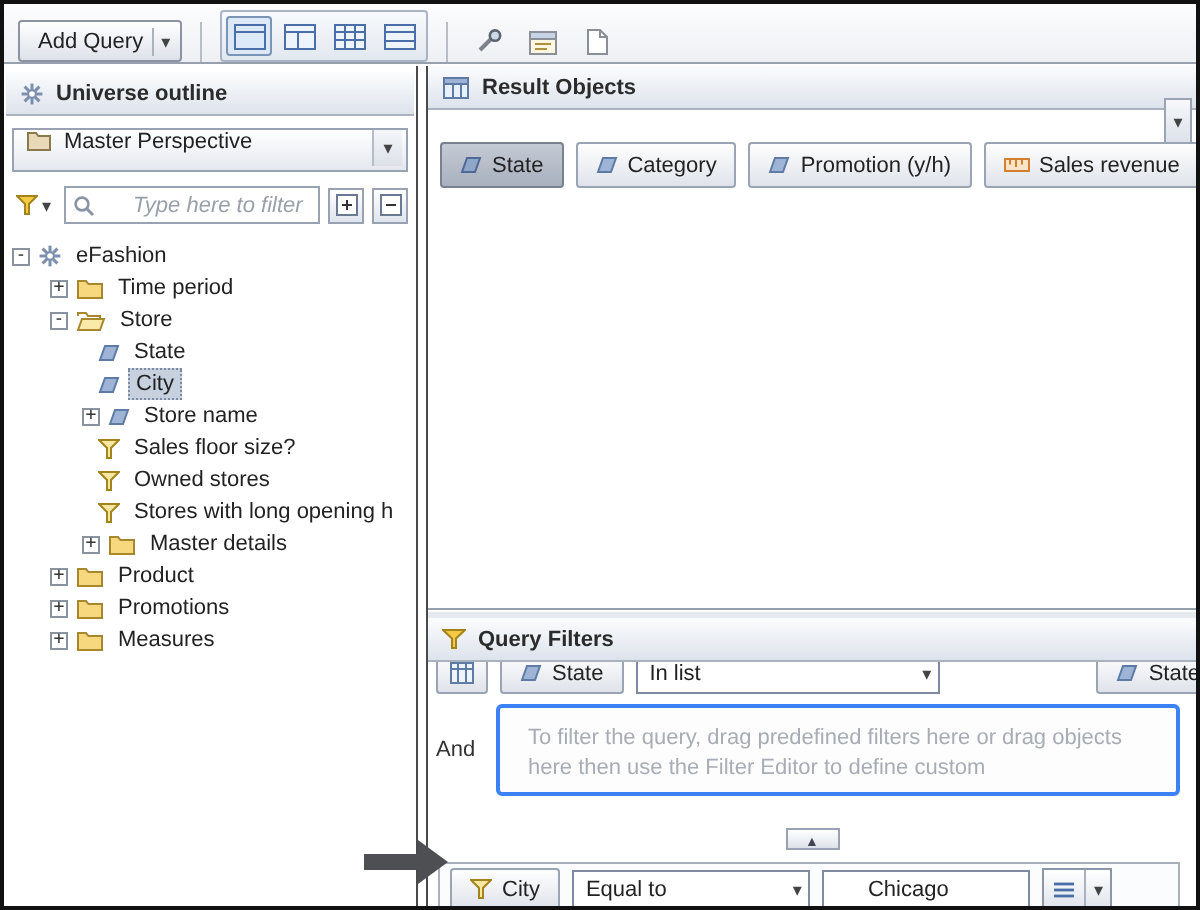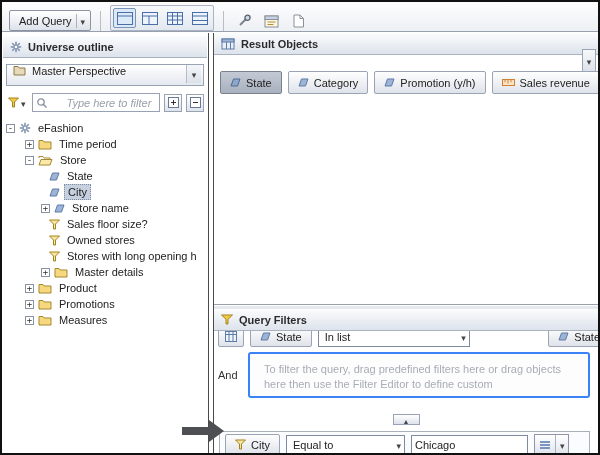--- a/index.html
+++ b/index.html
@@ -62,21 +62,21 @@
   .combo.equalto{width:119px}
   .pill.endpill{margin-left:auto;margin-right:-12px}
 
   .qf-hintwrap{display:flex;align-items:center;margin:5px 8px 16px 4px;gap:4px}
   .and-lbl{width:26px;flex:none;color:#333}
   .hint-box{flex:1;height:46px;border:2px solid #3b82f6;border-radius:3px;background:#fdfdfe;color:#a8acb4;padding:8px 14px 0;line-height:15px}
   .collapse-btn{margin:4px auto 0;width:27px;height:11px;border:1px solid #98a2b4;background:linear-gradient(#ffffff,#dde2ea);display:flex;align-items:center;justify-content:center}
 
   .city-row{margin:6px 8px 0 5px;height:27px;border:1px solid #a8b0bc;background:#fbfcfd;display:flex;align-items:center;gap:6px;padding:0 5px}
   .city-row .pill{height:21px}
-  .val-input{width:117px;height:20px;border:1px solid #7e8aa0;padding:0 3px;font-size:11px;font-family:"Liberation Sans",sans-serif;color:#222}
+  .val-input{width:104px;height:20px;border:1px solid #7e8aa0;padding:0 22px;font-size:11px;font-family:"Liberation Sans",sans-serif;color:#222}
   .list-btn{display:flex;align-items:center;height:21px;border:1px solid #8c96a8;background:linear-gradient(#ffffff,#e0e5ec)}
   .list-btn .part{display:flex;align-items:center;justify-content:center;height:100%;padding:0 4px}
   .list-btn .part+.part{border-left:1px solid #aab2c0}
 
   
   .annot-arrow{position:absolute;left:180px;top:418px;display:flex;align-items:center;z-index:30}
   .annot-shaft{width:27px;height:8px;background:#4d4f52}
   .annot-head{width:0;height:0;border-left:15px solid #4d4f52;border-top:11px solid transparent;border-bottom:11px solid transparent}
 </style>
 </head>

